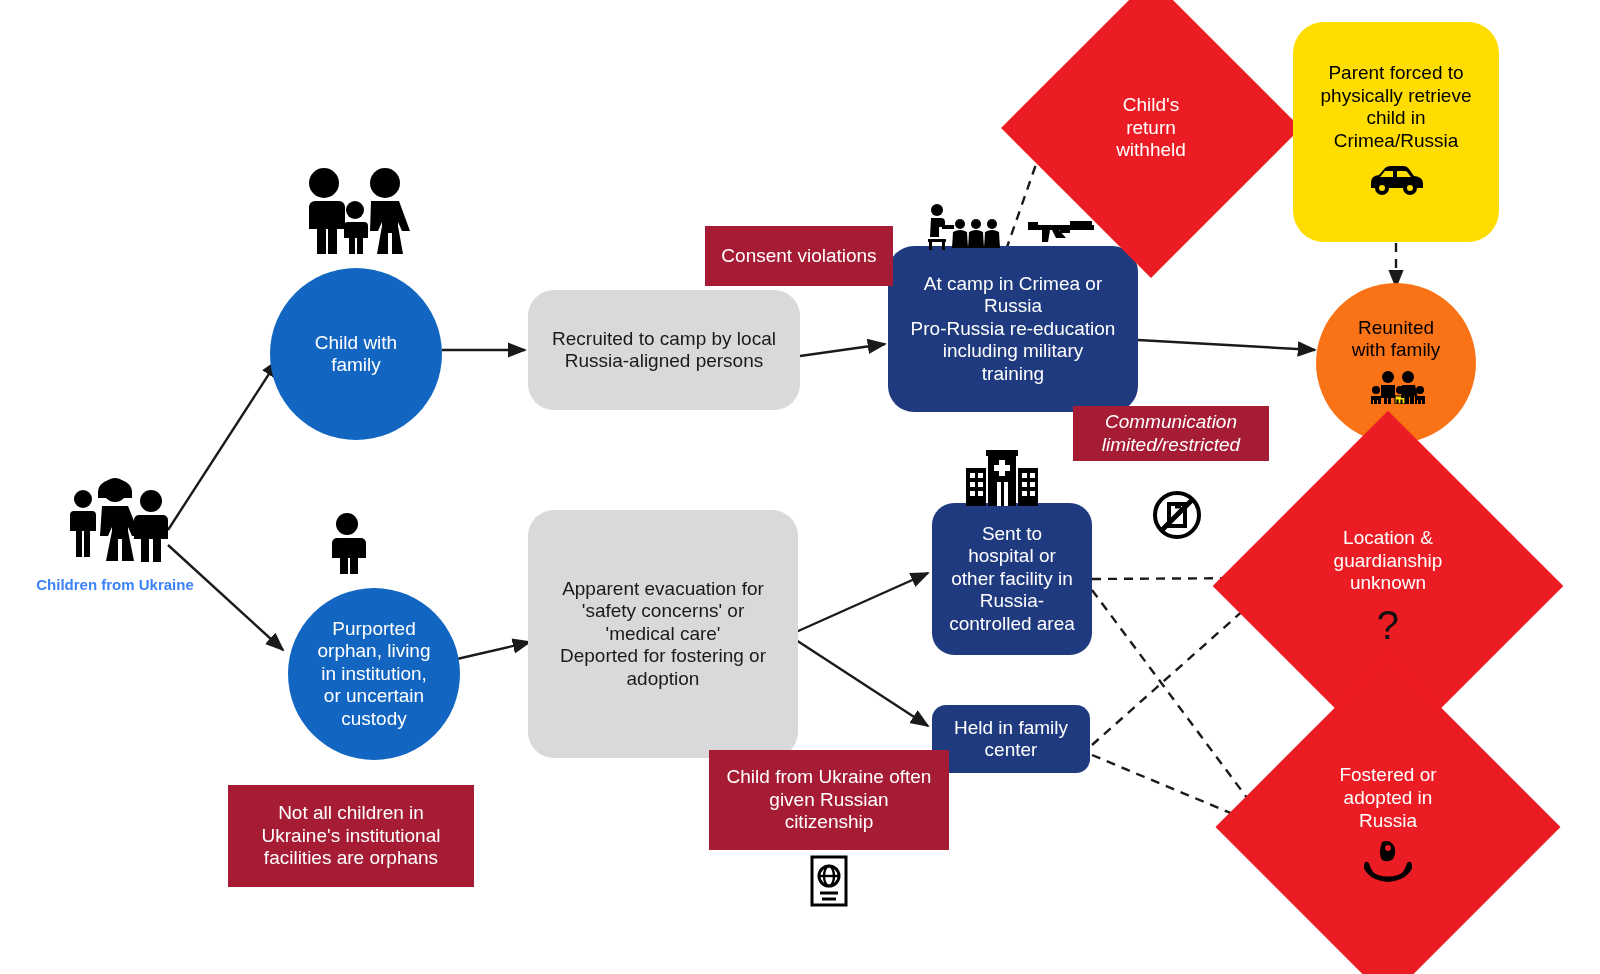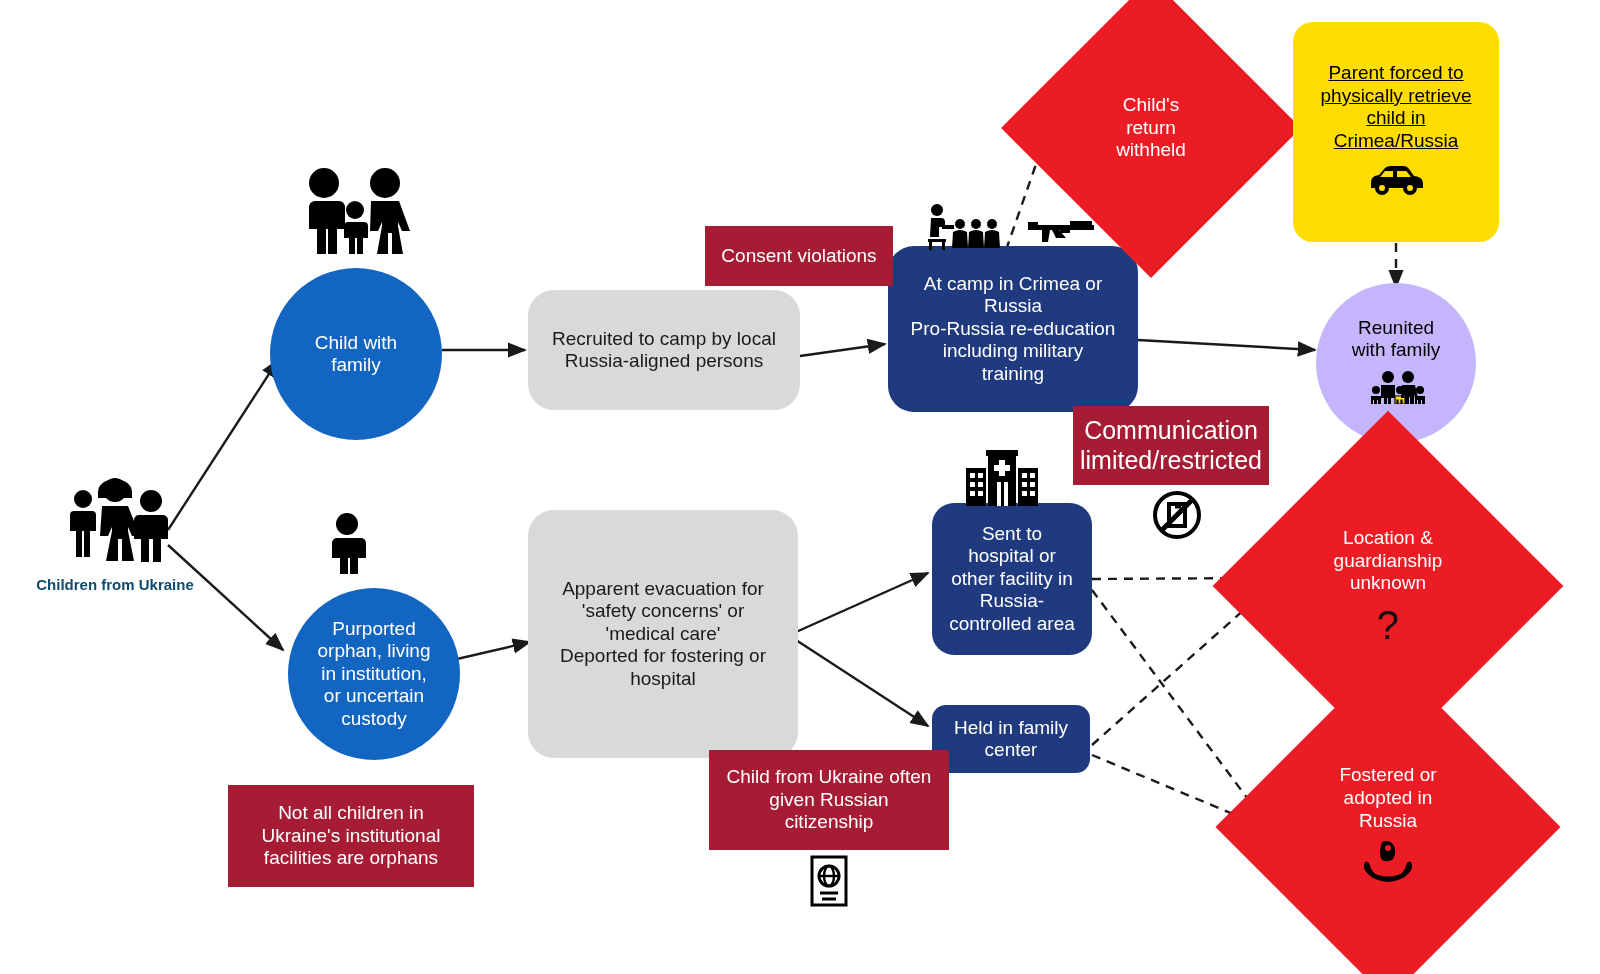--- a/index.html
+++ b/index.html
@@ -34,39 +34,38 @@
     line-height:1.18;
   }
 
   
   .circle{
     border-radius:50%;
     background:#1266C2;
     color:#ffffff;
   }
   .circle.yellow{
-    background:#c4b5fd;
+    background:#f97316;
     color:#000000;
   }
   .rounded{
     border-radius:26px;
   }
   .grey{
     background:#D9D9D9;
     color:#1a1a1a;
   }
   .navy{
     background:#1F3A7F;
     color:#ffffff;
   }
   .yellowbox{
     background:#FFDD00;
     color:#000000;
-    border-radius:20px;
-    text-decoration:underline;
+    border-radius:31px;
   }
   .redflag{
     background:#A51C34;
     color:#ffffff;
     border-radius:0;
     justify-content:center;
   }
   .diamond-wrap{
     position:absolute;
     z-index:3;
@@ -98,21 +97,21 @@
   .nlabel2{white-space:pre-line;}
   .icon-above{
     position:absolute;
     z-index:4;
   }
   .caption{
     position:absolute;
     z-index:4;
     font-weight:bold;
     font-size:15px;
-    color:#0c4a6e;
+    color:#3b82f6;
     text-align:center;
   }
   .qmark{
     font-size:40px;
     color:#111;
     font-weight:400;
     line-height:1;
     margin-top:10px;
   }
 </style>
@@ -276,21 +275,21 @@
         <circle cx="36" cy="20" r="4"></circle>
         <path d="M31 26 h10 v8 h-3 v-4 h-1 v4 h-3 v-4 h-1 v4 h-2 z" fill="#FFDD00" stroke="#000" stroke-width="1.2"></path>
         <circle cx="44" cy="7" r="6"></circle>
         <path d="M38 15 h13 l3 13 h-3 l-1 -4 v10 h-4 v-7 h-1 v7 h-4 v-10 l-1 4 h-3 z"></path>
         <circle cx="56" cy="20" r="4"></circle>
         <path d="M51 26 h10 v8 h-3 v-4 h-1 v4 h-3 v-4 h-1 v4 h-2 z"></path>
       </svg>
     </span>
   </div>
 
-  <div class="node redflag" style="left:1073px;top:406px;width:196px;height:79px;font-size:25px;">
+  <div class="node redflag" style="left:1073px;top:406px;width:196px;height:55px;font-size:19px;font-style:italic;">
     <span class="nlabel">Communication
 limited/restricted</span>
   </div>
   <div class="icon-above" style="left:1147px;top:485px;width:60px;height:60px;">
     <svg viewBox="0 0 60 60" width="60" height="60" fill="none" stroke="#000" stroke-width="4">
       <circle cx="30" cy="30" r="22"></circle>
       <path d="M22 19 h16 v22 h-16 z" stroke-width="4"></path>
       <line x1="28" y1="22" x2="34" y2="22" stroke-width="3"></line>
       <line x1="14" y1="46" x2="46" y2="14" stroke-width="5"></line>
     </svg>
@@ -309,21 +308,21 @@
 in institution,
 or uncertain
 custody</span>
   </div>
 
   <div class="node rounded grey" style="left:528px;top:510px;width:270px;height:248px;font-size:19px;padding:8px 12px;">
     <span class="nlabel">Apparent evacuation for
 'safety concerns' or
 'medical care'</span>
     <span class="nlabel2">Deported for fostering or
-hospital</span>
+adoption</span>
   </div>
 
   <div class="icon-above" style="left:962px;top:450px;width:78px;height:56px;">
     <svg viewBox="0 0 78 56" width="78" height="56" fill="#000">
       <rect x="24" y="0" width="32" height="6"></rect>
       <rect x="26" y="6" width="28" height="50"></rect>
       <rect x="4" y="18" width="20" height="38"></rect>
       <rect x="56" y="18" width="20" height="38"></rect>
       <g fill="#fff">
         <rect x="37" y="10" width="6" height="16"></rect>

